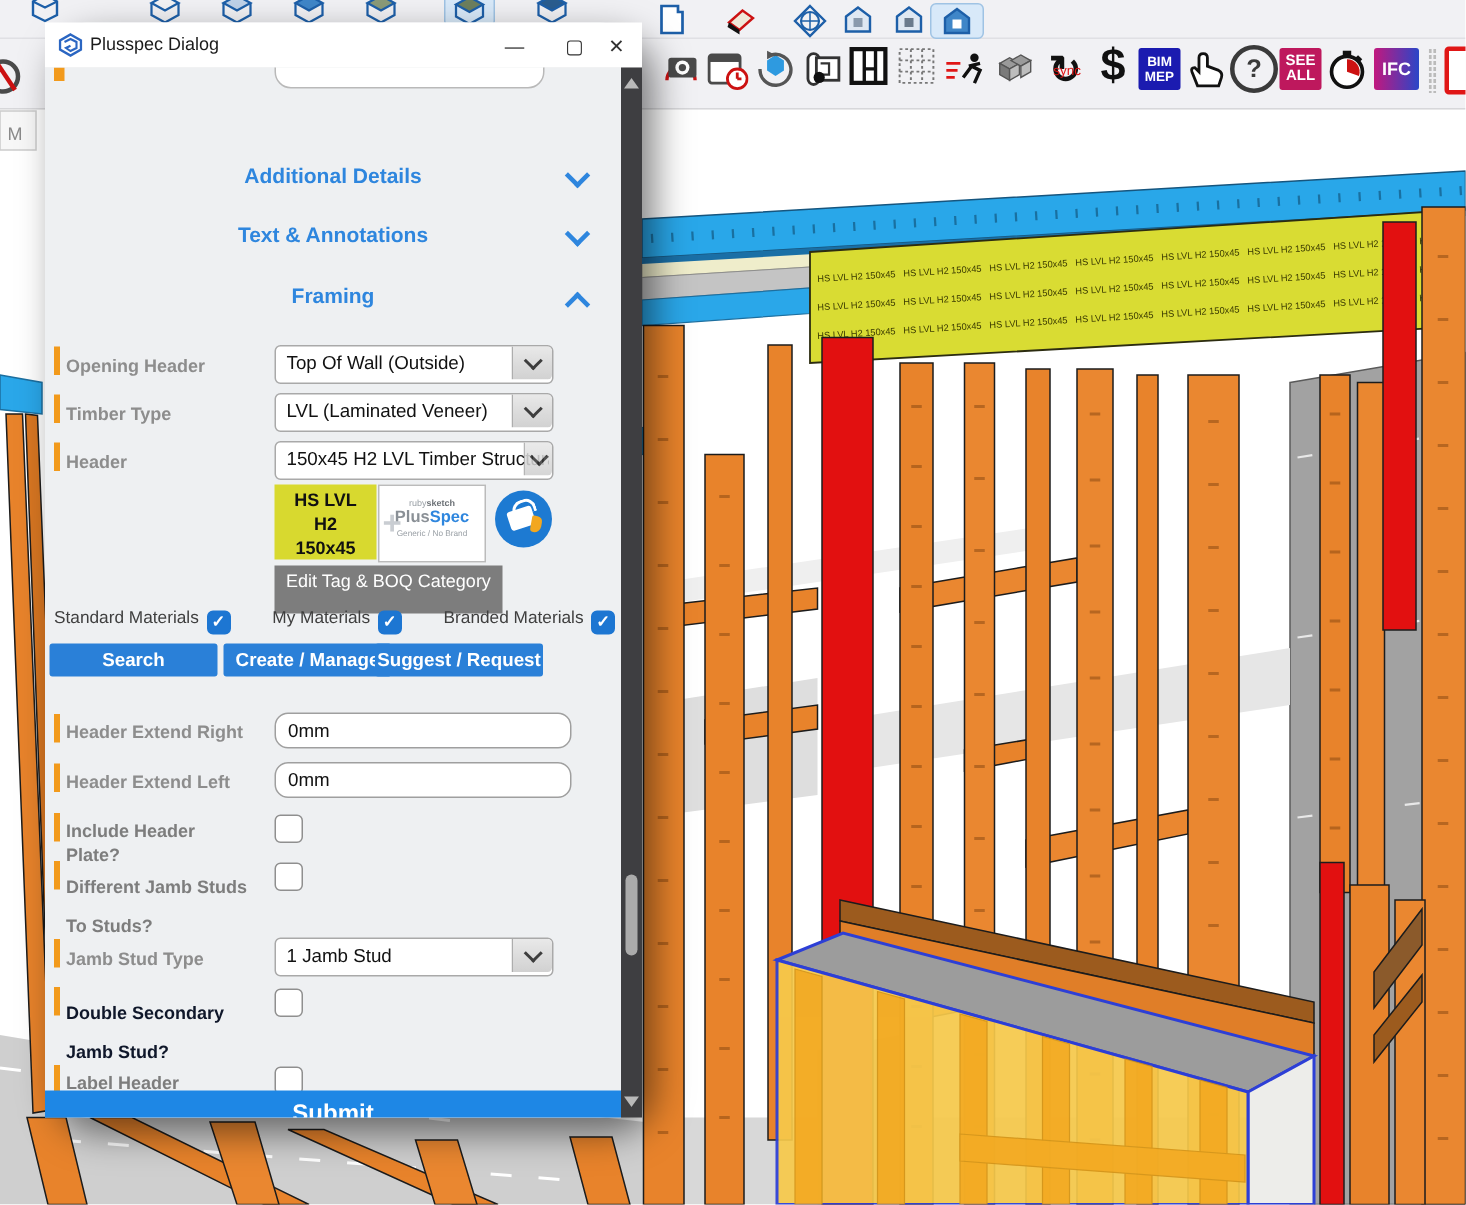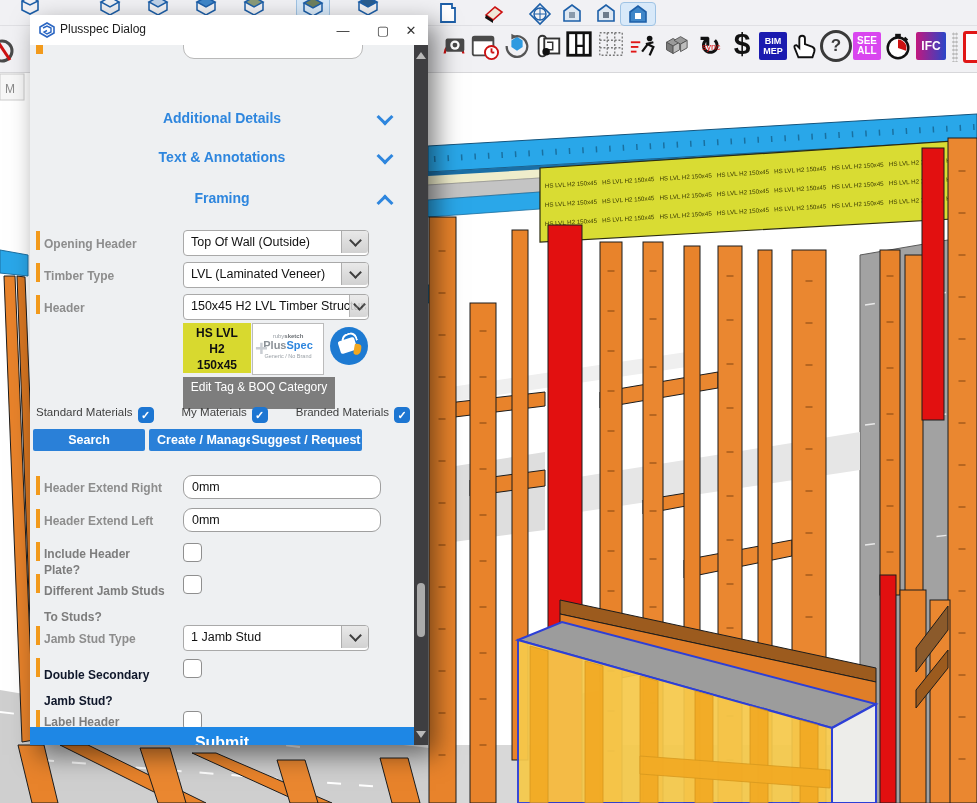--- a/index.html
+++ b/index.html
@@ -11,33 +11,33 @@
     border-bottom:1px solid #d7d7da;z-index:1;}
   #toolbar .rowline{position:absolute;left:0;top:25px;width:977px;height:1px;background:#e0e0e4;}
   .ticon{position:absolute;width:32px;height:32px;display:flex;align-items:center;justify-content:center;}
   .ticon svg{width:30px;height:30px;}
   .t1{top:-6px;height:22px;}
   .t1 svg{width:24px;height:24px;}
   .tsel{background:#d8e9f9;border:1px solid #9fc3e4;border-radius:4px;}
   .tsq{font-weight:bold;color:#fff;font-size:9px;line-height:10px;text-align:center;
     display:flex;flex-direction:column;align-items:center;justify-content:center;border-radius:2px;}
   .bimsq{background:#1b1bb0;}
-  .seesq{background:#d946ef;}
+  .seesq{background:#be185d;}
   .ifcsq{background:linear-gradient(90deg,#c2187e,#2a46c8);font-size:12px;}
   .dollar{font-size:30px;font-weight:bold;color:#111;}
   .helpc{width:26px;height:26px;border:3px solid #3a3a3a;border-radius:50%;color:#3a3a3a;
     font-size:17px;font-weight:bold;display:flex;align-items:center;justify-content:center;}
   .syncw{position:relative;color:#111;font-size:26px;font-weight:bold;}
   .syncw em{position:absolute;left:3px;top:11px;font-style:normal;color:#e01616;font-size:9px;font-weight:normal;}
   .clipred{width:22px;height:26px;border:3px solid #e01616;border-radius:3px;background:#fff;}
   .gripdots{position:absolute;width:6px;height:30px;
     background:radial-gradient(#bbb 1px,transparent 1.2px);background-size:3px 4px;}
   
   #dialog{position:absolute;left:30px;top:15px;width:398px;height:730px;z-index:3;
-    background:#eef0f2;box-shadow:8px 10px 24px rgba(0,0,0,.5);}
+    background:#eef0f2;box-shadow:8px 10px 24px rgba(0,0,0,.5);border-radius:28px;}
   #titlebar{position:absolute;left:0;top:0;width:398px;height:30px;background:#fff;
     border-bottom:1px solid #ececec;}
   #titlebar .ttl{position:absolute;left:30px;top:7px;font-size:12px;color:#1b1b1b;}
   .wbtn{position:absolute;top:0;width:34px;height:30px;display:flex;align-items:center;
     justify-content:center;font-size:13px;color:#333;}
   #content{position:absolute;left:0;top:30px;width:384px;height:700px;background:#eef0f2;overflow:hidden;}
   .cutinput{position:absolute;left:153px;top:-12px;width:178px;height:24px;background:#fff;
     border:1px solid #b9b9b9;border-radius:11px;}
   .cutbar{position:absolute;left:6px;top:0px;width:7px;height:9px;background:#f29a1c;}
   .sect{position:absolute;left:0;width:384px;height:20px;text-align:center;}

